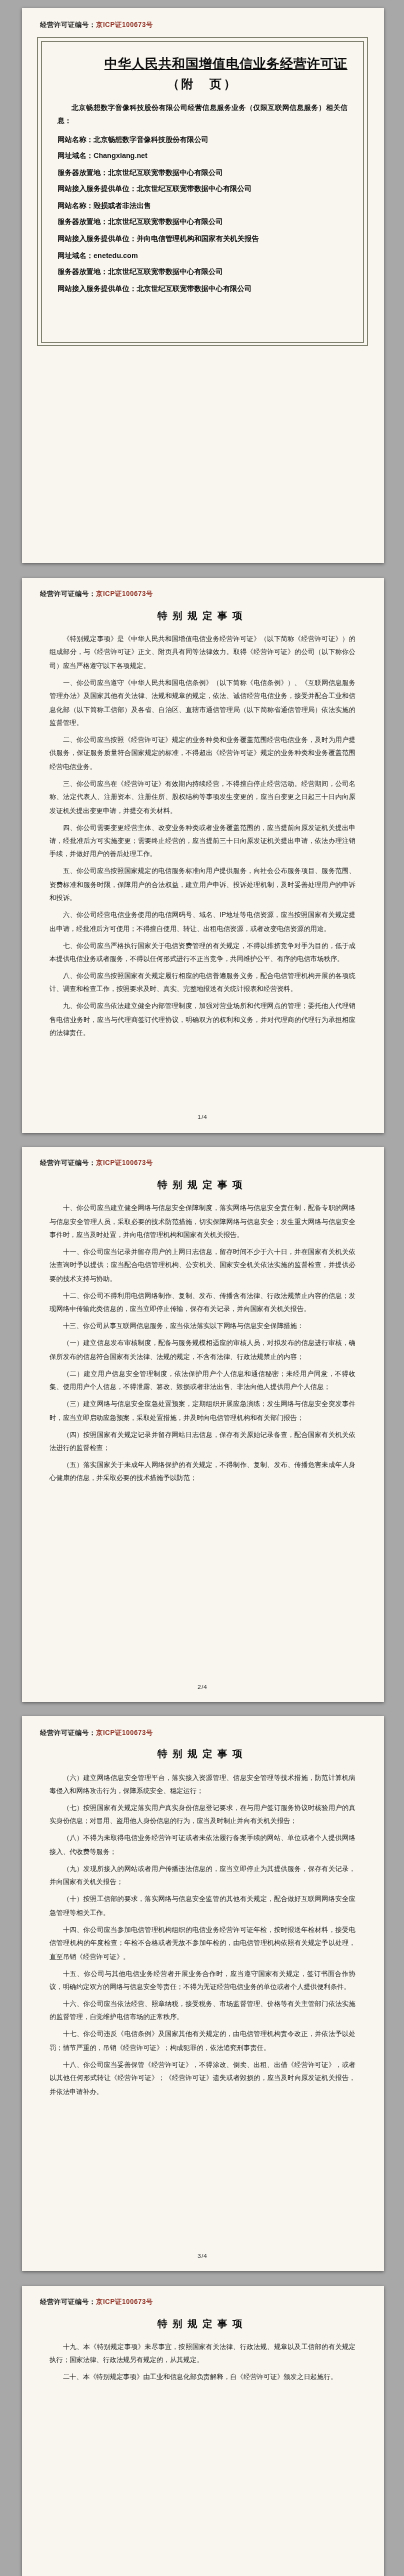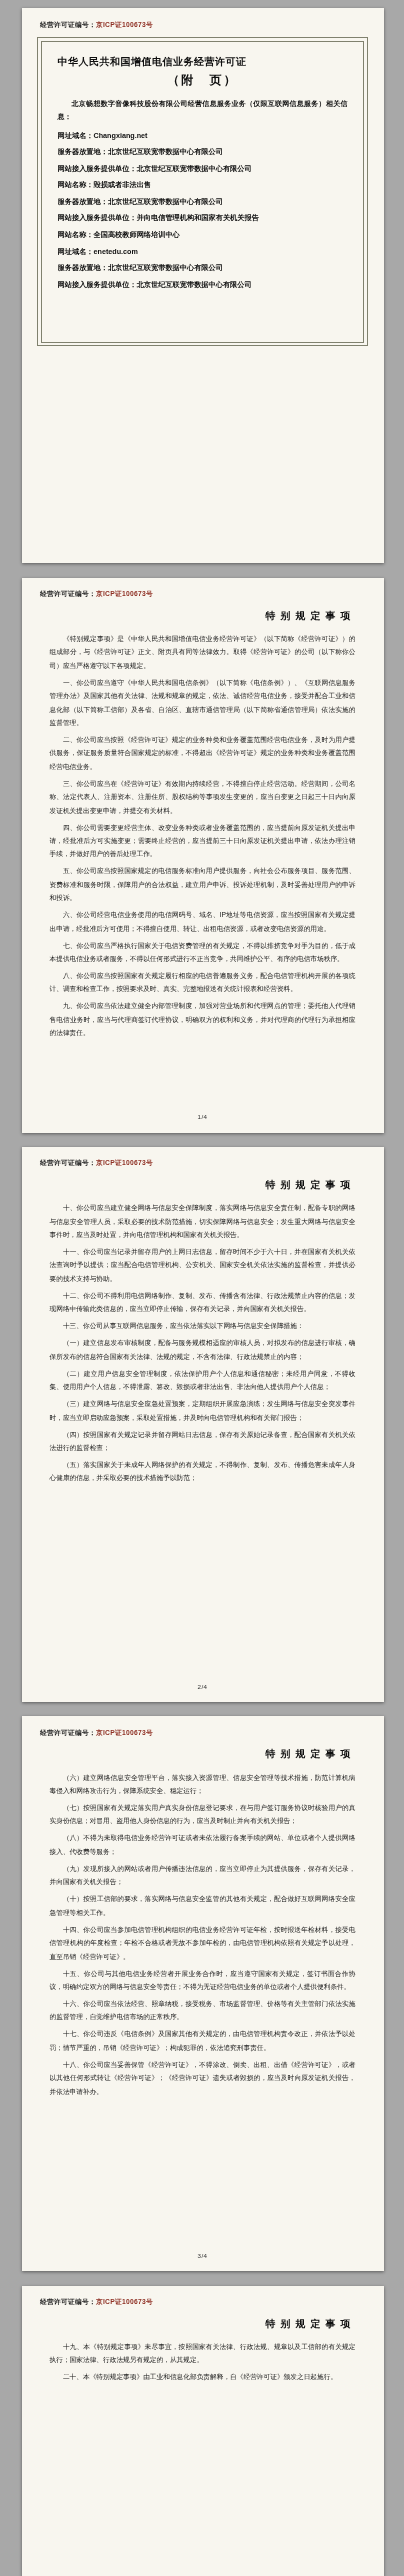--- a/index.html
+++ b/index.html
@@ -44,26 +44,27 @@
   }
   .appendix .frame::before {
     content: "";
     position: absolute;
     inset: 2.6px;
     border: 0.5px solid #80816e;
     pointer-events: none;
   }
   .cert-title {
     margin: 2.1px 0 3.1px;
-    text-align: left;
-    font-size: 10px;
+    text-align: right;
+    font-size: 13px;
     font-weight: 700;
     letter-spacing: 0.5px;
     color: #0f0f0f;
     font-family: "Liberation Serif", "DejaVu Serif", serif;
+    text-decoration: underline;
   }
   .cert-subtitle {
     text-align: center;
     font-size: 12px;
     font-weight: 700;
     letter-spacing: 2.1px;
     color: #0f0f0f;
     margin-bottom: 8.2px;
   }
   .cert-intro {
@@ -81,21 +82,21 @@
     font-weight: 700;
     color: #101010;
     white-space: nowrap;
     overflow: hidden;
   }
 
   
   .prov-body { padding: 32px 28px 31px; }
   .prov-title {
     margin: 0 0 9.3px;
-    text-align: right;
+    text-align: center;
     font-size: 9.8px;
     font-weight: 700;
     letter-spacing: 5.2px;
     color: #0f0f0f;
   }
   .para {
     margin: 0 0 3.6px;
     font-size: 6.7px;
     line-height: 2.0;
     color: #161616;
@@ -120,27 +121,27 @@
   <div>
   <section class="page appendix">
     <div class="page-header">
       <span class="hdr-label">经营许可证编号：</span><span class="hdr-no">京ICP证100673号</span>
     </div>
     <div class="frame">
       <h1 class="cert-title">中华人民共和国增值电信业务经营许可证</h1>
       <div class="cert-subtitle">（附　页）</div>
       <p class="cert-intro">北京畅想数字音像科技股份有限公司经营信息服务业务（仅限互联网信息服务）相关信息：</p>
       <div>
+            <div class="field-line"><span>网站名称：</span><span>北京畅想数字音像科技股份有限公司</span></div>
             <div class="field-line"><span>网址域名：</span><span>Changxiang.net</span></div>
             <div class="field-line"><span>服务器放置地：</span><span>北京世纪互联宽带数据中心有限公司</span></div>
             <div class="field-line"><span>网站接入服务提供单位：</span><span>北京世纪互联宽带数据中心有限公司</span></div>
             <div class="field-line"><span>网站名称：</span><span>毁损或者非法出售</span></div>
             <div class="field-line"><span>服务器放置地：</span><span>北京世纪互联宽带数据中心有限公司</span></div>
             <div class="field-line"><span>网站接入服务提供单位：</span><span>并向电信管理机构和国家有关机关报告</span></div>
-            <div class="field-line"><span>网站名称：</span><span>全国高校教师网络培训中心</span></div>
             <div class="field-line"><span>网址域名：</span><span>enetedu.com</span></div>
             <div class="field-line"><span>服务器放置地：</span><span>北京世纪互联宽带数据中心有限公司</span></div>
             <div class="field-line"><span>网站接入服务提供单位：</span><span>北京世纪互联宽带数据中心有限公司</span></div>
           </div>
     </div>
   </section>
 
   <section class="page provisions">
     <div class="page-header">
       <span class="hdr-label">经营许可证编号：</span><span class="hdr-no">京ICP证100673号</span>

